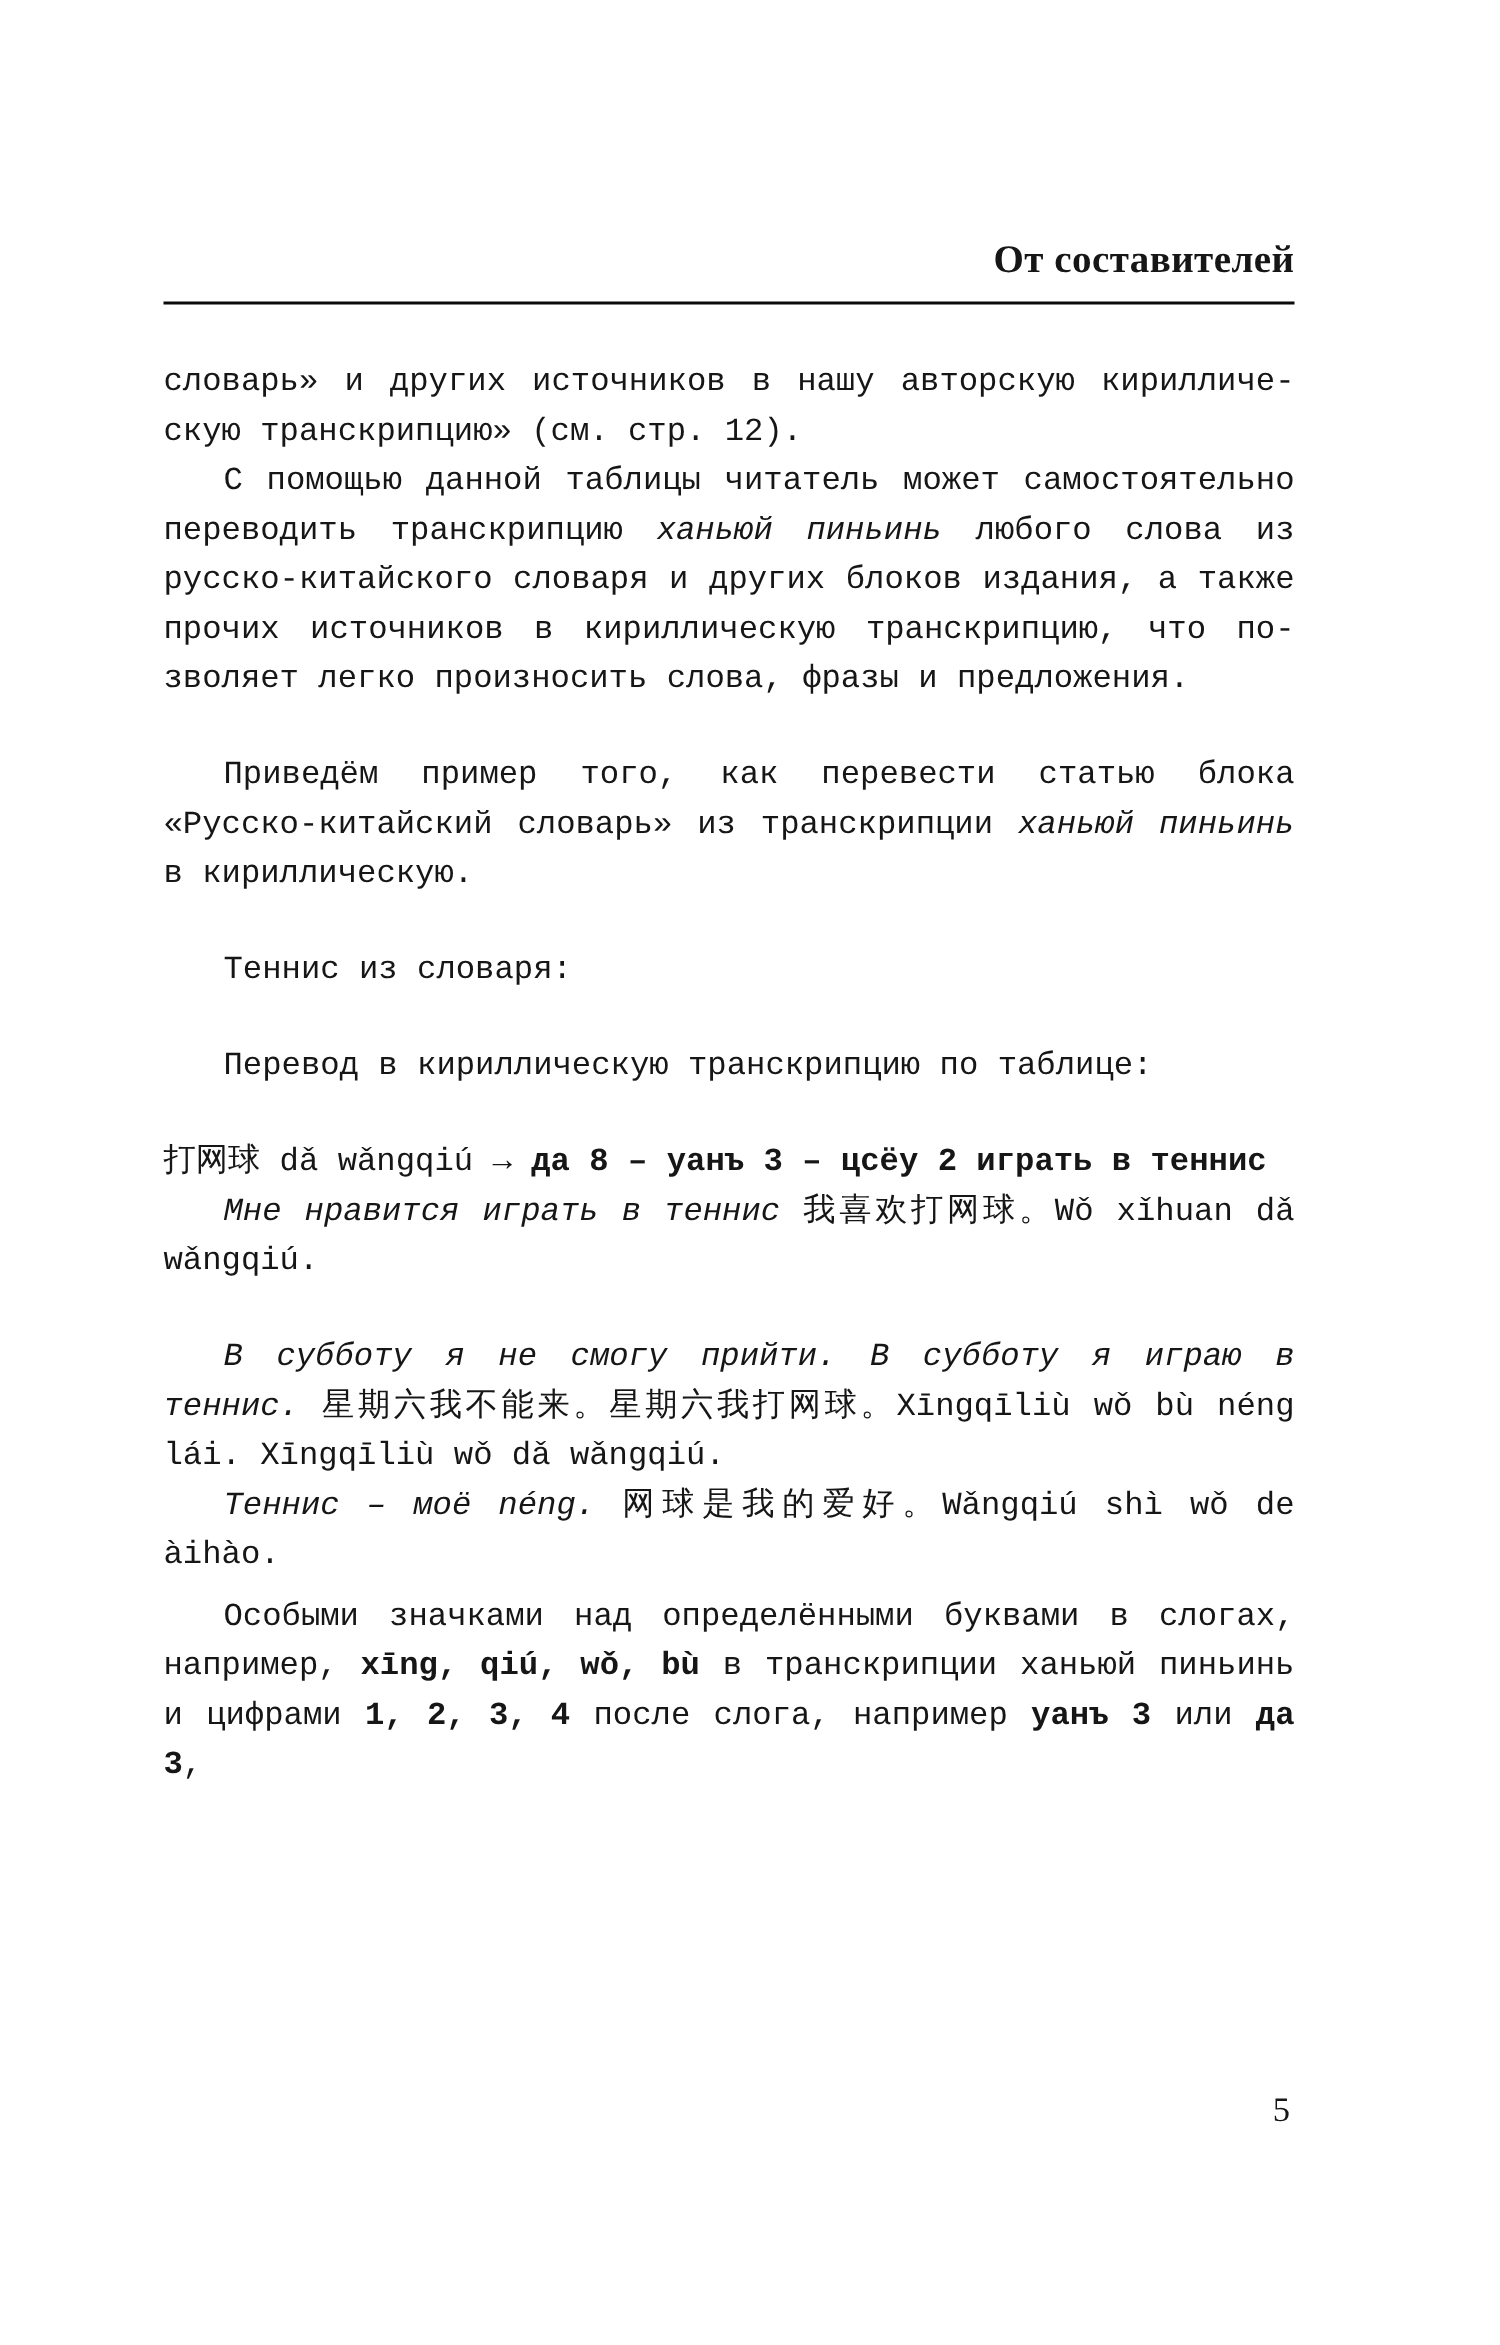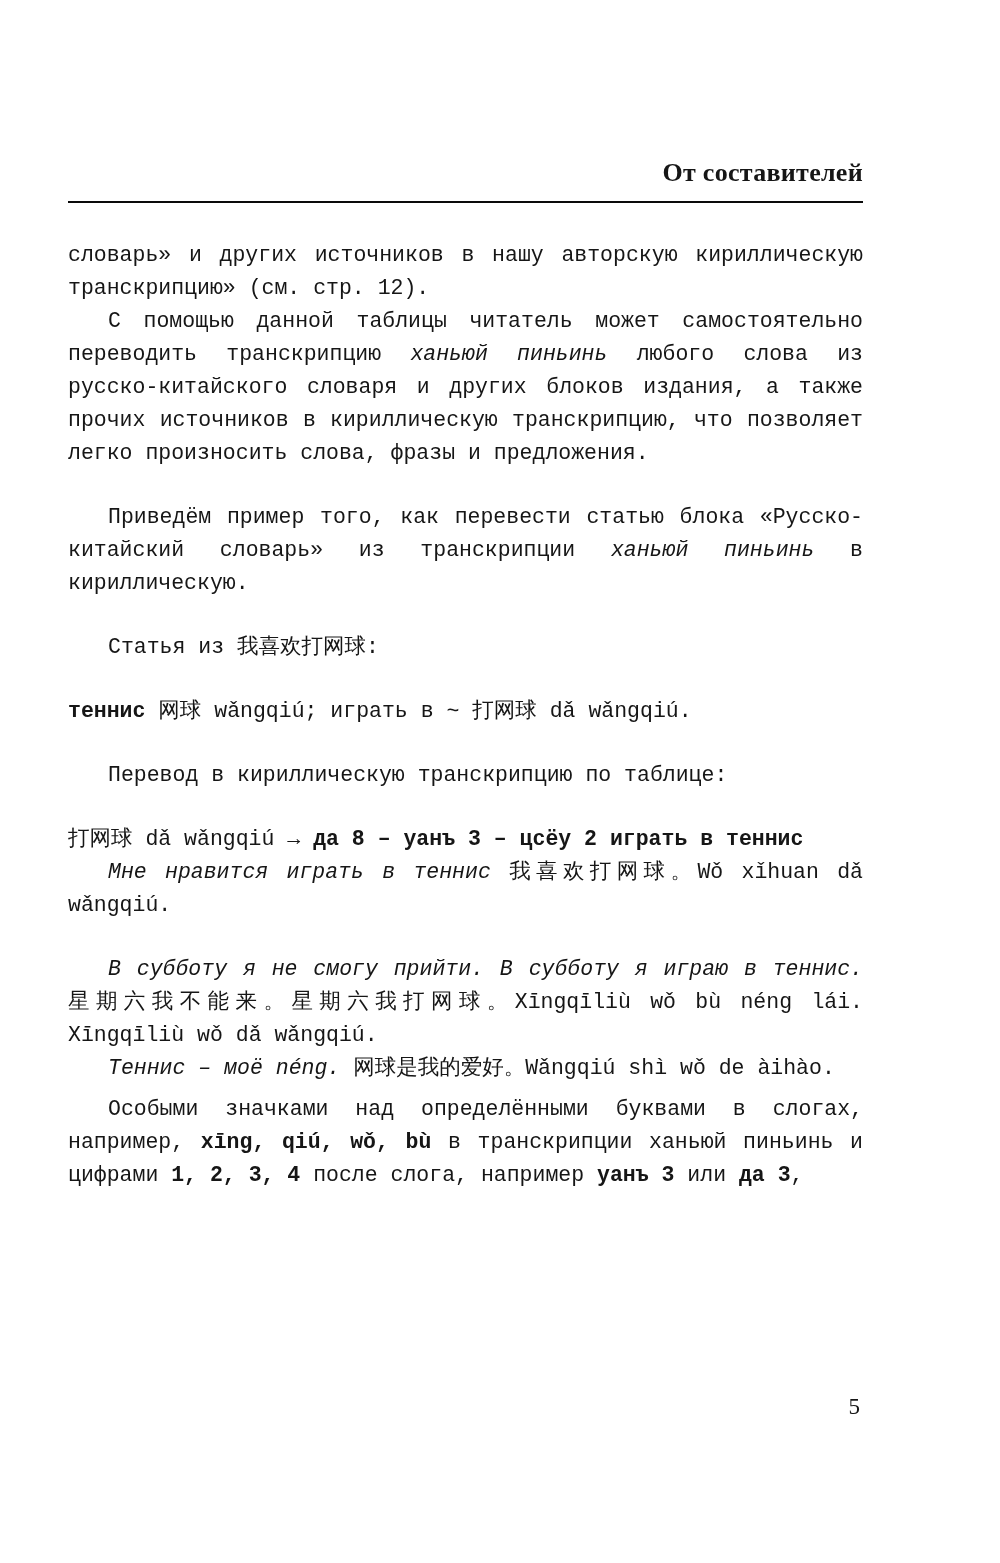--- a/index.html
+++ b/index.html
@@ -9,21 +9,21 @@
   }
   .page {
     position: relative;
     width: 1000px;
     height: 1563px;
     box-sizing: border-box;
     background: #ffffff;
     color: #161616;
     font-family: "Liberation Serif", "DejaVu Serif", serif;
     font-size: 21.5px;
-    padding: 158px 137px 0 68px;
+    padding: 158px 137px 0 109px;
     overflow: hidden;
   }
   .hdr {
     margin: 0;
     font-size: 26px;
     font-weight: bold;
     text-align: right;
     line-height: 30px;
     letter-spacing: 0.3px;
   }
@@ -64,23 +64,22 @@
   <div class="rule"></div>
 
   <section class="body-text">
 
     <p><span>словарь» и других источников в нашу авторскую кирилличе­скую транскрипцию» (см. стр. 12).</span></p>
 
     <p class="ind"><span>С помощью данной таблицы читатель может самостоятель­но переводить транскрипцию </span><span class="i">ханьюй пиньинь</span><span> любого слова из русско-китайского словаря и других блоков издания, а также прочих источников в кириллическую транскрипцию, что по­зволяет легко произносить слова, фразы и предложения.</span></p>
 
     <p class="ind gap"><span>Приведём пример того, как перевести статью блока «Русско-китайский словарь» из транскрипции </span><span class="i">ханьюй пи­ньинь</span><span> в кириллическую.</span></p>
 
-    <p class="ind gap"><span>Статья из 我喜欢打网球:</span></p>
+    <p class="ind gap"><span>Теннис из словаря:</span></p>
 
-    <p class="gap"><span class="b">теннис</span><span> 网球 wǎngqiú; играть в ~ 打网球 dǎ wǎngqiú.</span></p>
 
     <p class="ind gap"><span>Перевод в кириллическую транскрипцию по таблице:</span></p>
 
 
     <p class="gap"><span>打网球 dǎ wǎngqiú → </span><span class="b">да 8 – уанъ 3 – цсёу 2 играть в теннис</span></p>
 
 
     <p class="ind"><span class="i">Мне нравится играть в теннис</span><span> 我喜欢打网球。Wǒ xǐhuan dǎ wǎngqiú.</span></p>
 
     <p class="ind gap"><span class="i">В субботу я не смогу прийти. В субботу я играю в теннис.</span><span> 星期六我不能来。星期六我打网球。Xīngqīliù wǒ bù néng lái. Xīngqīliù wǒ dǎ wǎngqiú.</span></p>

